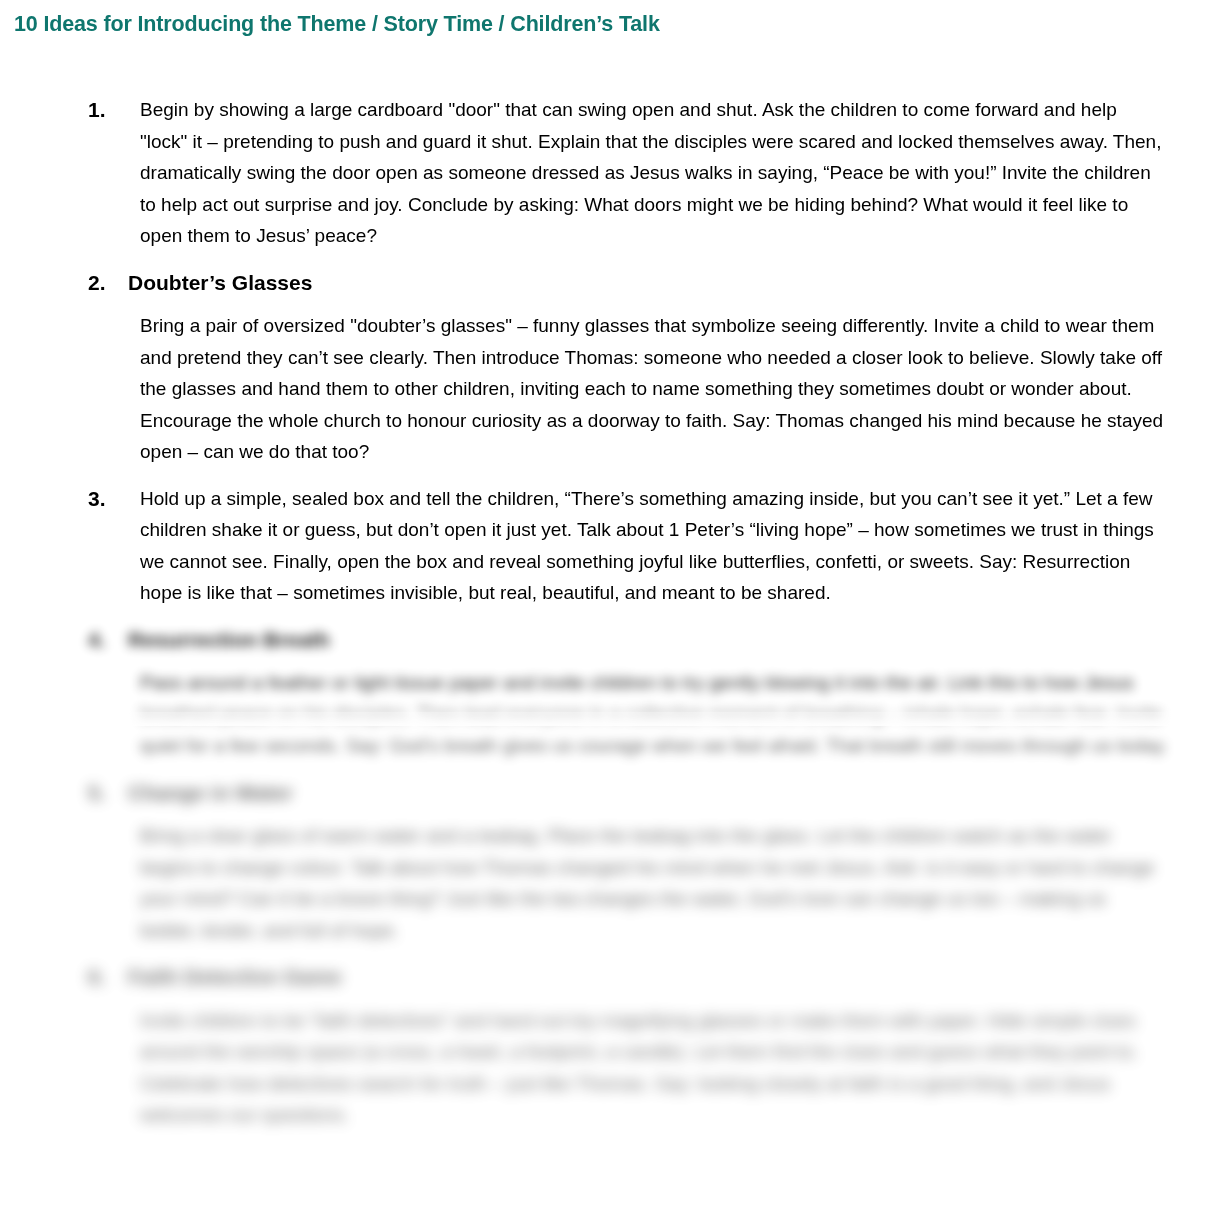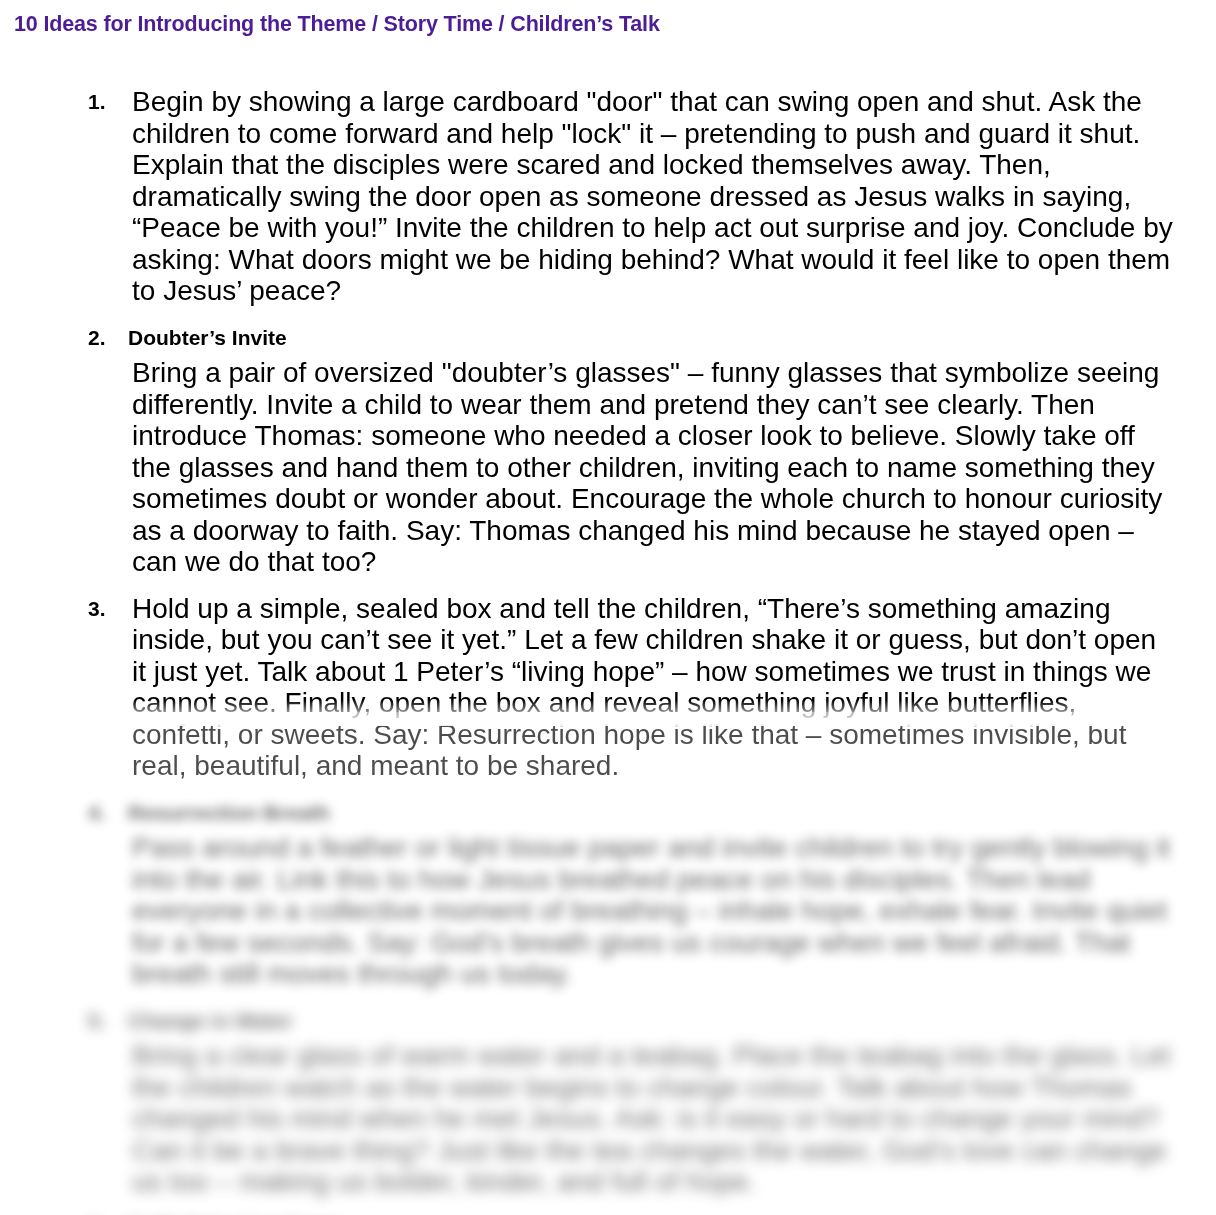--- a/index.html
+++ b/index.html
@@ -22,21 +22,21 @@
   
   .doc-title {
     position: absolute;
     left: 14px;
     top: 10px;
     width: 1180px;
     font-size: 21.5px;
     font-weight: bold;
     letter-spacing: -0.15px;
     line-height: 28px;
-    color: #4c1d95;
+    color: #0f766e;
     white-space: nowrap;
   }
 
   
   .ideas {
     position: absolute;
     left: 0;
     top: 82px;
     width: 1216px;
   }
@@ -57,25 +57,25 @@
     color: #000000;
   }
   .idea-heading {
     font-size: 21px;
     font-weight: bold;
     line-height: 31.5px;
     color: #000000;
     margin: 0;
   }
   .idea-body {
-    font-size: 28px;
+    font-size: 19px;
     font-weight: normal;
     line-height: 31.5px;
     color: #000000;
-    margin: 4px;
+    margin: 12px;
     text-align: left;
     hyphens: none;
   }
   
   .blur-mask {
     position: absolute;
     left: 0;
     top: 700px;
     width: 1216px;
     height: 26px;
@@ -113,21 +113,21 @@
 
   <div class="ideas">
 
     <div class="idea">
       <div class="idea-number">1.</div>
       <div class="idea-body">Begin by showing a large cardboard "door" that can swing open and shut. Ask the children to come forward and help "lock" it – pretending to push and guard it shut. Explain that the disciples were scared and locked themselves away. Then, dramatically swing the door open as someone dressed as Jesus walks in saying, “Peace be with you!” Invite the children to help act out surprise and joy. Conclude by asking: What doors might we be hiding behind? What would it feel like to open them to Jesus’ peace?</div>
     </div>
 
     <div class="idea">
       <div class="idea-number">2.</div>
-      <div class="idea-heading">Doubter’s Invite</div>
+      <div class="idea-heading">Doubter’s Glasses</div>
       <div class="idea-body">Bring a pair of oversized "doubter’s glasses" – funny glasses that symbolize seeing differently. Invite a child to wear them and pretend they can’t see clearly. Then introduce Thomas: someone who needed a closer look to believe. Slowly take off the glasses and hand them to other children, inviting each to name something they sometimes doubt or wonder about. Encourage the whole church to honour curiosity as a doorway to faith. Say: Thomas changed his mind because he stayed open – can we do that too?</div>
     </div>
 
     <div class="idea">
       <div class="idea-number">3.</div>
       <div class="idea-body">Hold up a simple, sealed box and tell the children, “There’s something amazing inside, but you can’t see it yet.” Let a few children shake it or guess, but don’t open it just yet. Talk about 1 Peter’s “living hope” – how sometimes we trust in things we cannot see. Finally, open the box and reveal something joyful like butterflies, confetti, or sweets. Say: Resurrection hope is like that – sometimes invisible, but real, beautiful, and meant to be shared.</div>
     </div>
 
     <div class="idea blurred-block">
       <div class="idea-number">4.</div>

